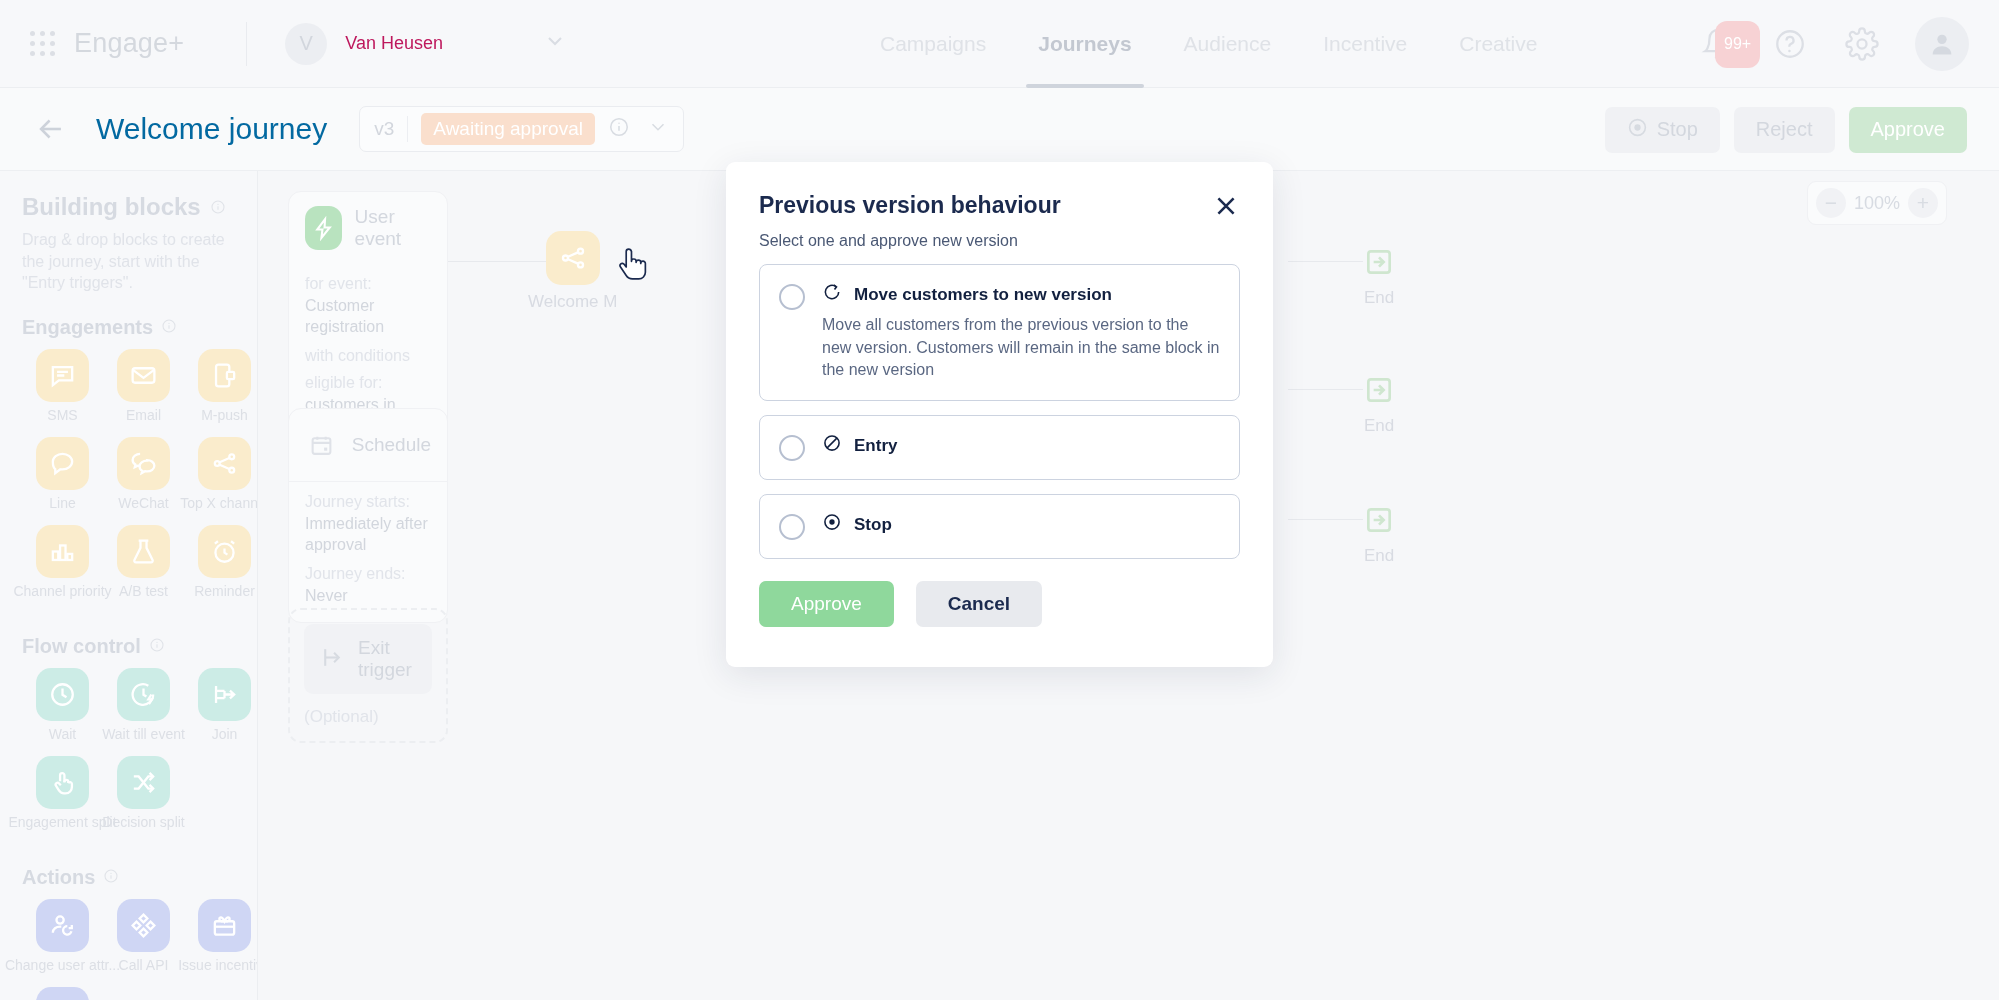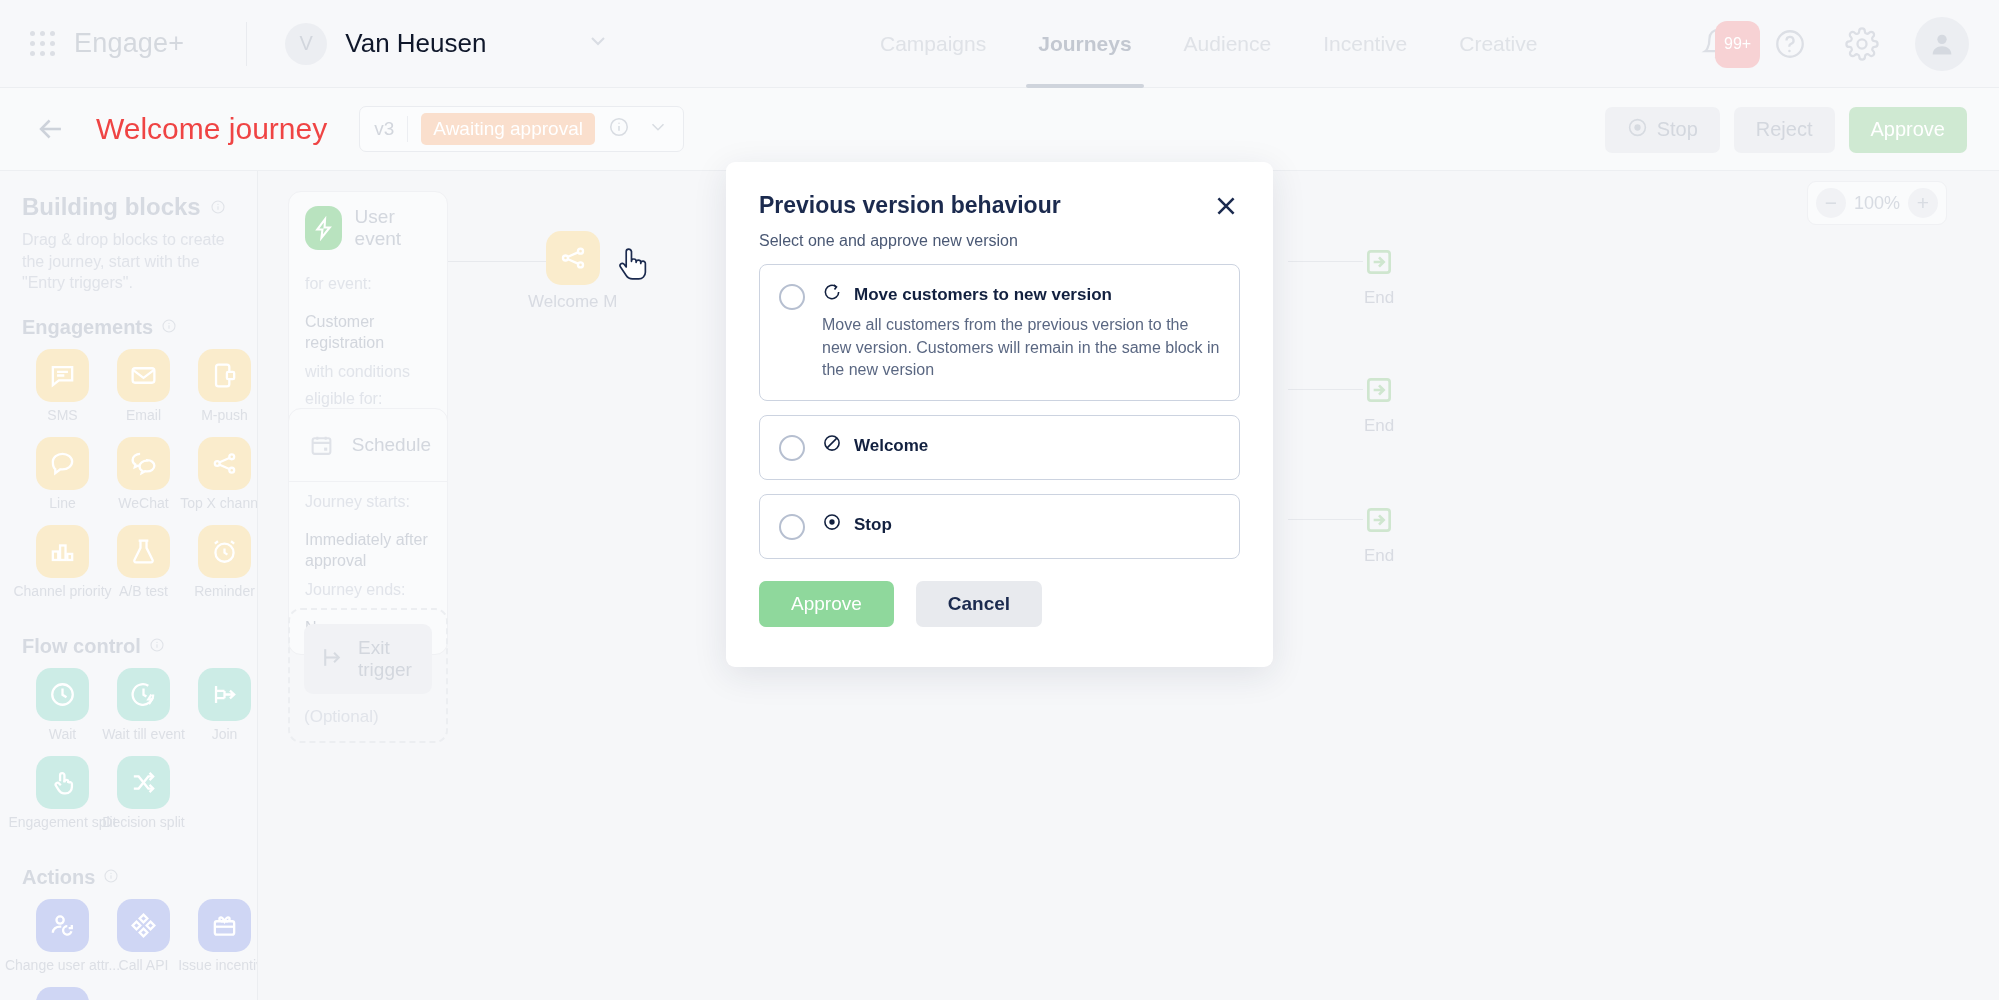--- a/index.html
+++ b/index.html
@@ -21,21 +21,21 @@
     display: flex; align-items: center;
   }
   .grid-icon { margin-left: 30px; width: 26px; height: 26px;
     display: grid; grid-template-columns: repeat(3,1fr); grid-template-rows: repeat(3,1fr); gap: 4px; }
   .grid-icon i { display: block; width: 5px; height: 5px; border-radius: 50%; background: #dcdfe5; }
   .brand { margin-left: 18px; font-size: 27px; color: #d4d8de; letter-spacing: .2px; }
   .nav-sep { margin-left: 62px; width: 1px; height: 44px; background: #e9ebef; }
   .acct { margin-left: 38px; display: flex; align-items: center; gap: 18px; }
   .acct-avatar { width: 42px; height: 42px; border-radius: 50%; background: #eceef2;
     color: #d2d6dd; font-size: 20px; display: flex; align-items: center; justify-content: center; }
-  .acct-name { font-size: 26px; color: #0f172a; }
+  .acct-name { font-size: 18px; color: #be185d; }
   .acct-caret { margin-left: 82px; color: #d9dde3; font-size: 22px; }
 
   .mainnav { position: absolute; left: 880px; top: 0; height: 88px; display: flex; align-items: center; gap: 52px; }
   .mainnav a { font-size: 21px; color: #dfe2e7; text-decoration: none; position: relative; height: 88px;
     display: flex; align-items: center; }
   .mainnav a.active { color: #c3c8d1; font-weight: bold; }
   .mainnav a.active::after { content: ""; position: absolute; left: -12px; right: -12px; bottom: 0;
     height: 4px; background: #cfd4dc; border-radius: 2px; }
 
   .topright { position: absolute; right: 30px; top: 0; height: 88px; display: flex; align-items: center; gap: 34px; }
@@ -46,21 +46,21 @@
     font-size: 16px; border-radius: 12px; padding: 13px 9px; line-height: 1.3; }
   .avatar-btn { width: 54px; height: 54px; border-radius: 50%; background: #eceef2;
     display: flex; align-items: center; justify-content: center; }
   .avatar-btn svg { width: 28px; height: 28px; fill: #d5d9e0; }
 
   
   .subhead { position: absolute; top: 88px; left: 0; width: 1999px; height: 83px;
     background: #f9fafb; border-bottom: 1px solid #edeff2; display: flex; align-items: center; }
   .backarrow { margin-left: 34px; width: 34px; height: 34px; color: #cdd2da; }
   .backarrow svg { width: 34px; height: 34px; stroke: #cdd2da; stroke-width: 1.8; fill: none; }
-  .jtitle { margin-left: 28px; font-size: 30px; color: #ef4444; }
+  .jtitle { margin-left: 28px; font-size: 30px; color: #0369a1; }
   .vbox { margin-left: 32px; height: 46px; border: 1px solid #eaecf0; border-radius: 7px;
     background: #fbfcfd; display: flex; align-items: center; padding: 0 14px; gap: 13px; }
   .vtag { font-size: 19px; color: #d2d6dd; }
   .vdiv { width: 1px; height: 26px; background: #eceef2; }
   .pill { background: #fadfcd; color: #ffffff; font-size: 19px; border-radius: 5px; padding: 5px 12px; }
   .vinfo svg, .vcaret svg { width: 22px; height: 22px; stroke: #d8dce2; fill: none; stroke-width: 1.7; }
   .vcaret { margin-left: 4px; }
 
   .subright { position: absolute; right: 32px; top: 88px; height: 83px; display: flex; align-items: center; gap: 14px; }
   .btn { height: 46px; border-radius: 7px; display: flex; align-items: center; justify-content: center;
@@ -95,21 +95,21 @@
     display: flex; align-items: center; justify-content: center; font-size: 21px; }
   .zval { font-size: 18px; color: #d7dbe2; }
 
   .node-card { position: absolute; background: #fafbfc; border: 1px solid #f0f1f4; border-radius: 13px; }
   .nc-head { display: flex; align-items: center; gap: 13px; padding: 14px 16px; }
   .nc-tile { width: 44px; height: 44px; border-radius: 13px; display: flex; align-items: center; justify-content: center; }
   .nc-tile svg { width: 25px; height: 25px; stroke: #fff; fill: none; stroke-width: 2; }
   .nc-title { font-size: 19px; color: #d3d7de; }
   .nc-body { padding: 2px 16px 16px 16px; }
   .nc-muted { font-size: 16px; color: #e1e4ea; margin-top: 9px; }
-  .nc-val { font-size: 16px; color: #d2d6dd; margin-top: 19px; line-height: 1.3; }
+  .nc-val { font-size: 16px; color: #d2d6dd; margin-top: 3px; line-height: 1.3; }
   .nc-divider { height: 1px; background: #f0f1f4; }
 
   .exit-card { position: absolute; border: 2px dashed #eceef1; border-radius: 13px;
     background: transparent; padding: 14px; }
   .exit-inner { background: #f1f2f5; border-radius: 9px; display: flex; align-items: center;
     gap: 13px; padding: 13px 16px; }
   .exit-inner svg { width: 25px; height: 25px; stroke: #d7dbe1; fill: none; stroke-width: 2; }
   .exit-lbl { font-size: 19px; color: #d3d7de; }
   .exit-opt { margin-top: 13px; font-size: 17px; color: #e1e4ea; }
 
@@ -626,21 +626,21 @@
   <div class="opt">
     <div class="radio"></div>
     <div class="opt-main">
       <div class="opt-title">
         <span>
           <svg viewBox="0 0 24 24">
                 <circle cx="12" cy="12" r="8.5"></circle>
                 <path d="M6.2 17.8L17.8 6.2"></path>
               </svg>
         </span>
-        <span>Welcome</span>
+        <span>Entry</span>
       </div>
     </div>
   </div>
 
   <div class="opt">
     <div class="radio"></div>
     <div class="opt-main">
       <div class="opt-title">
         <span>
           <svg viewBox="0 0 24 24">

